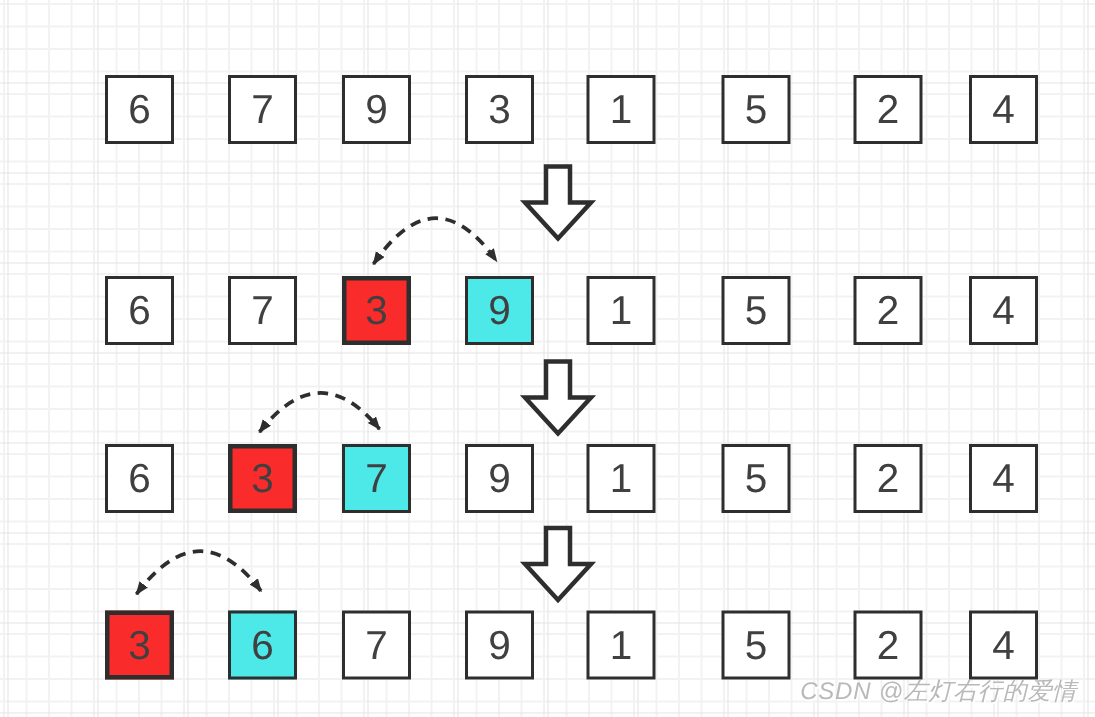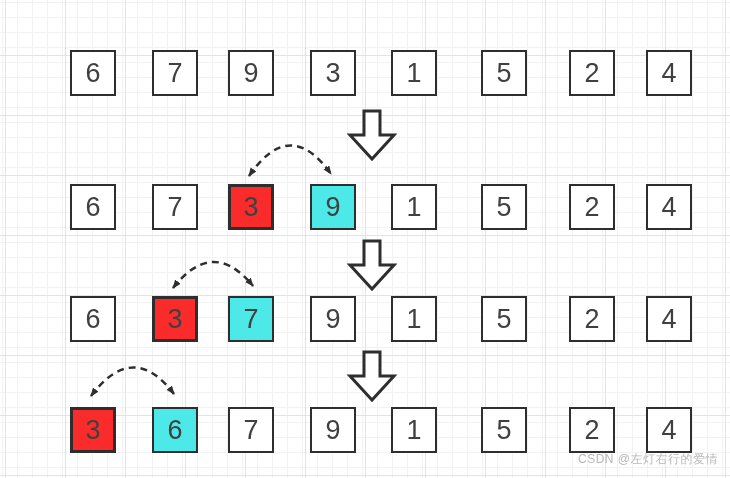--- a/index.html
+++ b/index.html
@@ -45,25 +45,26 @@
   .arrowhead{fill:var(--arrow-stroke,#2e2e2e);}
   .block-arrow{
     fill:#ffffff;
     stroke:var(--arrow-stroke,#2e2e2e);
     stroke-width:3;
     stroke-linejoin:miter;
   }
   .watermark{
     position:absolute;
     right:12px;top:451px;
-    font-size:12px;
+    font-size:16px;
     letter-spacing:0.5px;
     color:var(--watermark-text-color,#b9b9b9);
     text-shadow:1px 1px 0 #ffffff;
     white-space:nowrap;
+    font-style:italic;
   }
 </style>
 </head>
 <body>
 
 <div class="canvas">
 
   <div>
     <div class="box r0 c0">6</div>
     <div class="box r0 c1">7</div>

